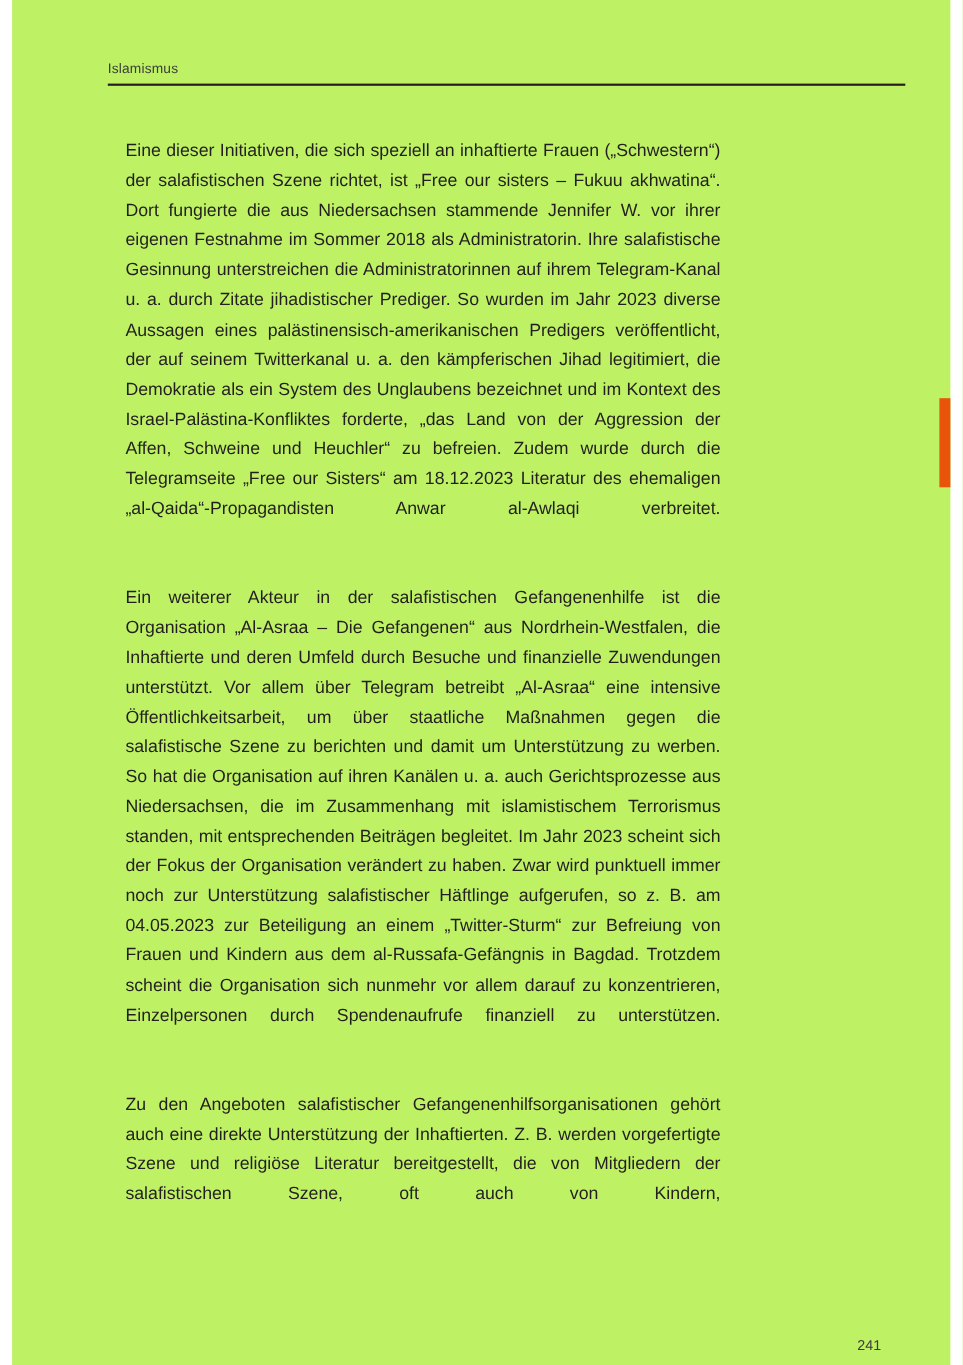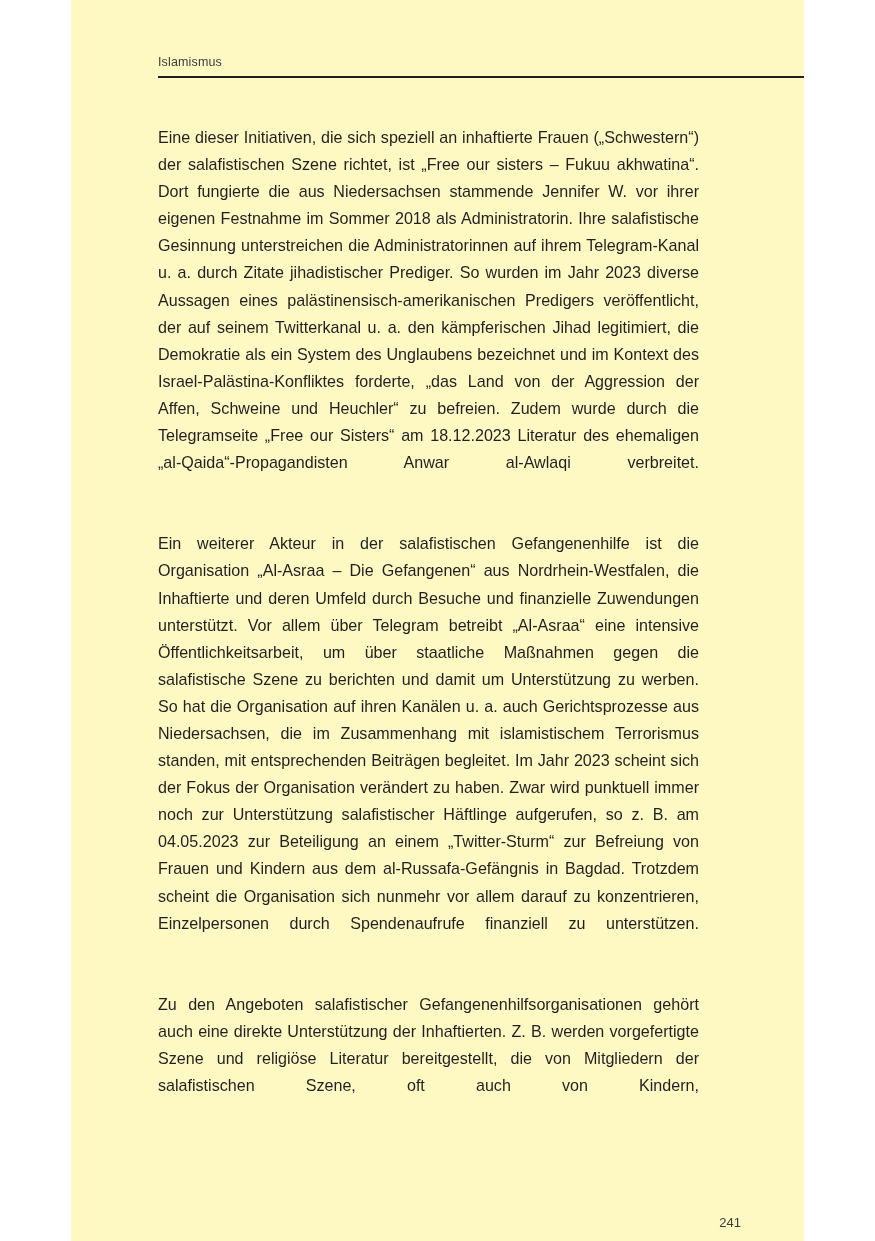--- a/index.html
+++ b/index.html
@@ -6,24 +6,24 @@
     margin: 0;
     padding: 0;
     background: #ffffff;
   }
   body {
     font-family: "Liberation Sans", sans-serif;
     color: #231f20;
   }
   .page {
     position: relative;
-    width: 733px;
+    width: 853px;
     height: 1241px;
     margin: 0 auto;
-    background: #fef9c3;
+    background: #bef264;
     overflow: hidden;
     box-sizing: border-box;
     padding-left: 13px;
   }
 
   
   .running-head {
     position: absolute;
     left: 87px;
     top: 54px;
@@ -50,21 +50,21 @@
     left: 843px;
     top: 362px;
     width: 32px;
     height: 81px;
     background: #e8540a;
   }
 
   
   .textblock {
     position: absolute;
-    left: 87px;
+    left: 103px;
     top: 124px;
     width: 541px;
   }
   .para {
     font-size: 16.1px;
     line-height: 27.1px;
     text-align: justify;
     text-justify: inter-word;
     color: #231f20;
     margin: 0 0 27px 0;

